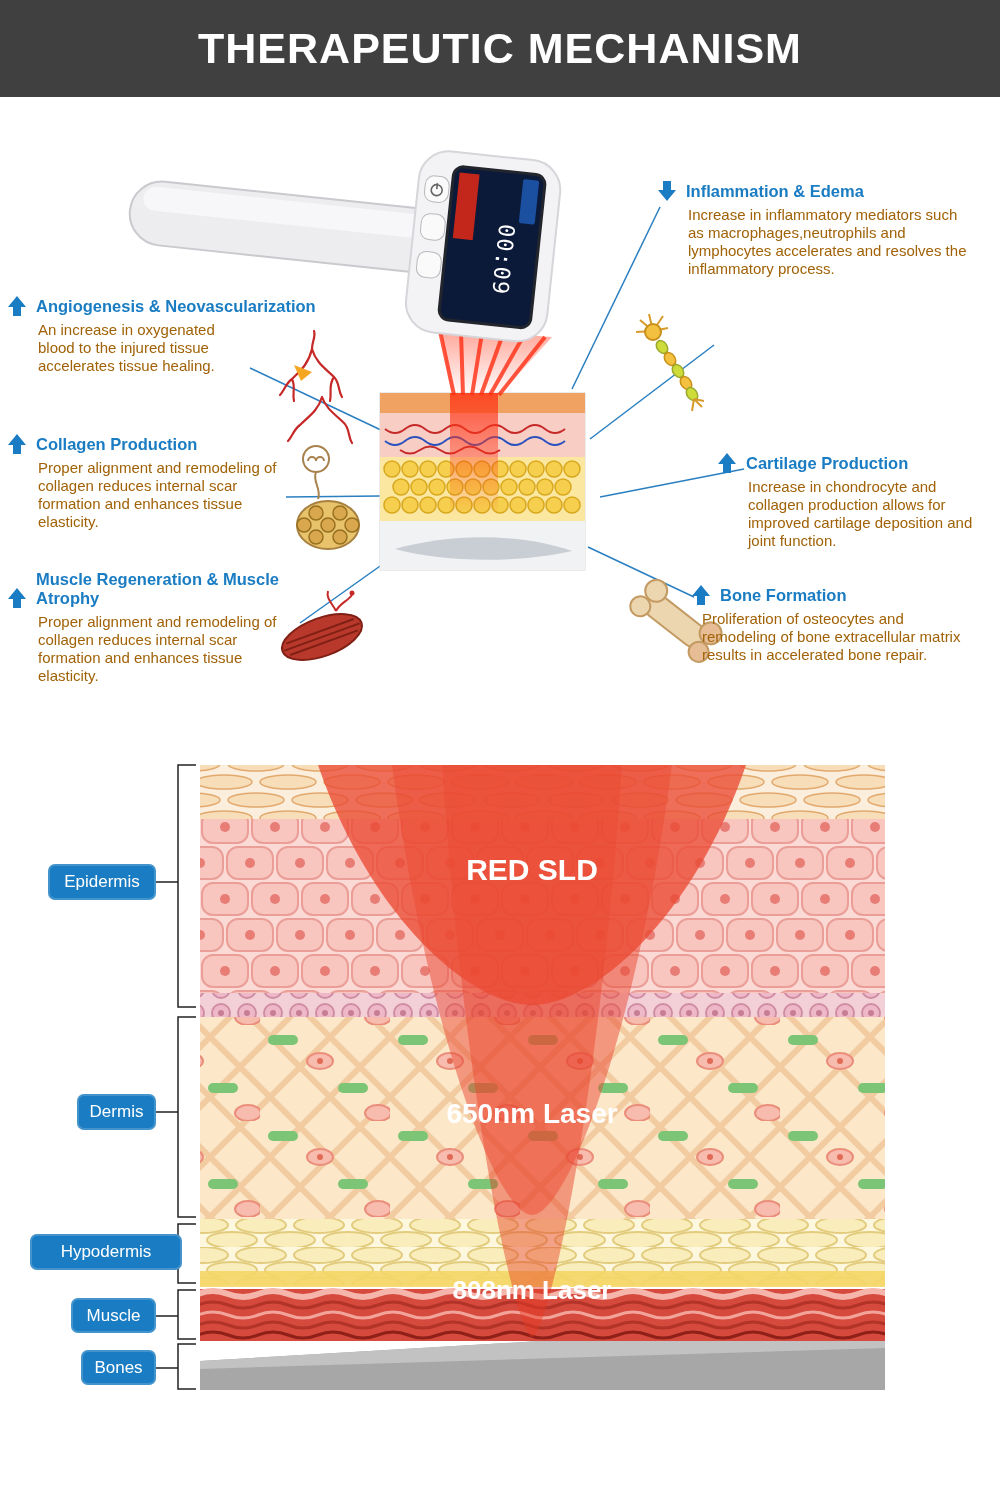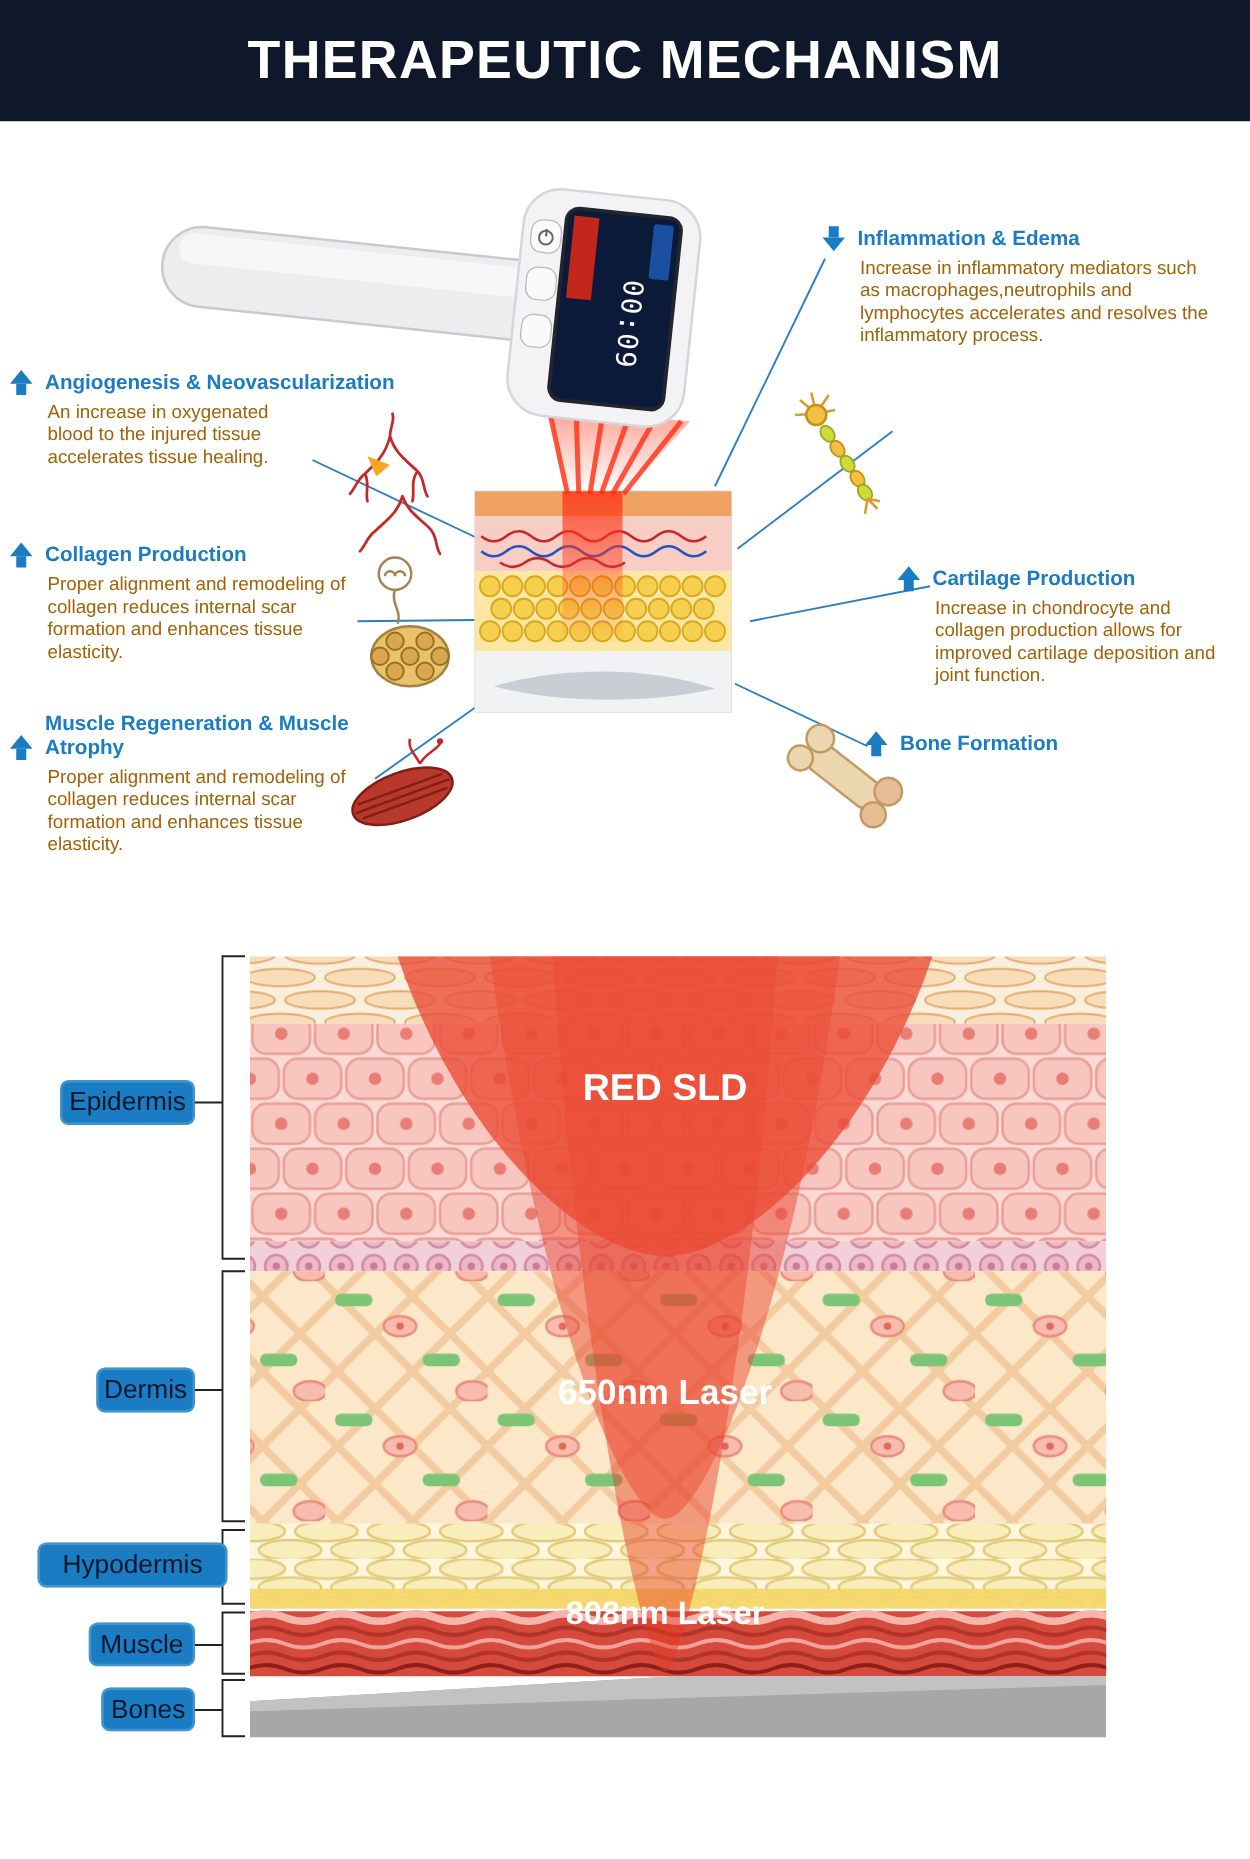--- a/index.html
+++ b/index.html
@@ -1,37 +1,37 @@
 <!DOCTYPE html>
 <html><head>
 <meta charset="utf-8">
 <style>
   html,body{margin:0;padding:0;background:#fff;}
   .page{position:relative;width:1000px;height:1487px;background:#fff;overflow:hidden;
         font-family:"Liberation Sans",sans-serif;}
   
-  .banner{position:absolute;left:0;top:0;width:1000px;height:97px;background:#0f172a;
+  .banner{position:absolute;left:0;top:0;width:1000px;height:97px;background:#404040;
           display:flex;align-items:center;justify-content:center;}
   .banner h1{margin:0;color:#fff;font-size:43px;font-weight:700;letter-spacing:1px;}
   
   .mech-svg{position:absolute;left:0;top:97px;}
   .pen-svg{position:absolute;left:0;top:737px;}
   
   .callout{position:absolute;}
   .c-head{display:flex;align-items:flex-end;gap:10px;}
   .c-head h3{margin:0;font-size:16.5px;color:#1a7cc2;font-weight:700;line-height:1.15;}
   .c-body{margin:5px 0 0 30px;font-size:15px;line-height:1.2;color:#a16207;}
   .barrow{display:inline-flex;flex-direction:column;align-items:center;flex:0 0 auto;margin-top:1px;}
   .barrow .tri{width:0;height:0;border-left:9px solid transparent;border-right:9px solid transparent;
                border-bottom:11px solid #1a7cc2;}
   .barrow .stem{width:8px;height:9px;background:#1a7cc2;}
   .barrow.down{transform:rotate(180deg);}
   
-  .llabel{position:absolute;height:36px;background:#1a7cc2;border-radius:7px;color:#0f172a;
-          display:flex;align-items:center;justify-content:center;font-size:21px;
+  .llabel{position:absolute;height:36px;background:#1a7cc2;border-radius:7px;color:#ffffff;
+          display:flex;align-items:center;justify-content:center;font-size:17px;
           box-shadow:inset 0 0 0 2px rgba(255,255,255,.18);}
   
   .beamtxt{fill:#fff;font-weight:700;font-family:"Liberation Sans",sans-serif;text-anchor:middle;}
   .devtxt{fill:#fff;font-family:"DejaVu Sans Mono",monospace;text-anchor:middle;letter-spacing:1px;}
 </style>
 </head>
 <body>
 
 <div class="page">
 
@@ -255,20 +255,21 @@
   </div>
 
   <div class="callout" style="left:692px;top:584px;width:300px">
     <div class="c-head">
       <span class="barrow">
           <span class="tri"></span>
           <span class="stem"></span>
         </span>
       <h3>Bone Formation</h3>
     </div>
+    <p class="c-body" style="width:278px;margin-left:10px">Proliferation of osteocytes and remodeling of bone extracellular matrix results in accelerated bone repair.</p>
   </div>
 
   <svg class="pen-svg" width="1000" height="750" viewBox="0 0 1000 750">
     <defs>
       <clipPath id="clipDiag">
           <rect x="200" y="28" width="685" height="625"></rect>
         </clipPath>
       <pattern id="pCorneum" width="64" height="36" patternUnits="userSpaceOnUse">
         <rect width="64" height="36" fill="#fbeedd"></rect>
         <ellipse cx="32" cy="9" rx="28" ry="7" fill="#f7ddb8" stroke="#e2a96e" stroke-width="1.5"></ellipse>

